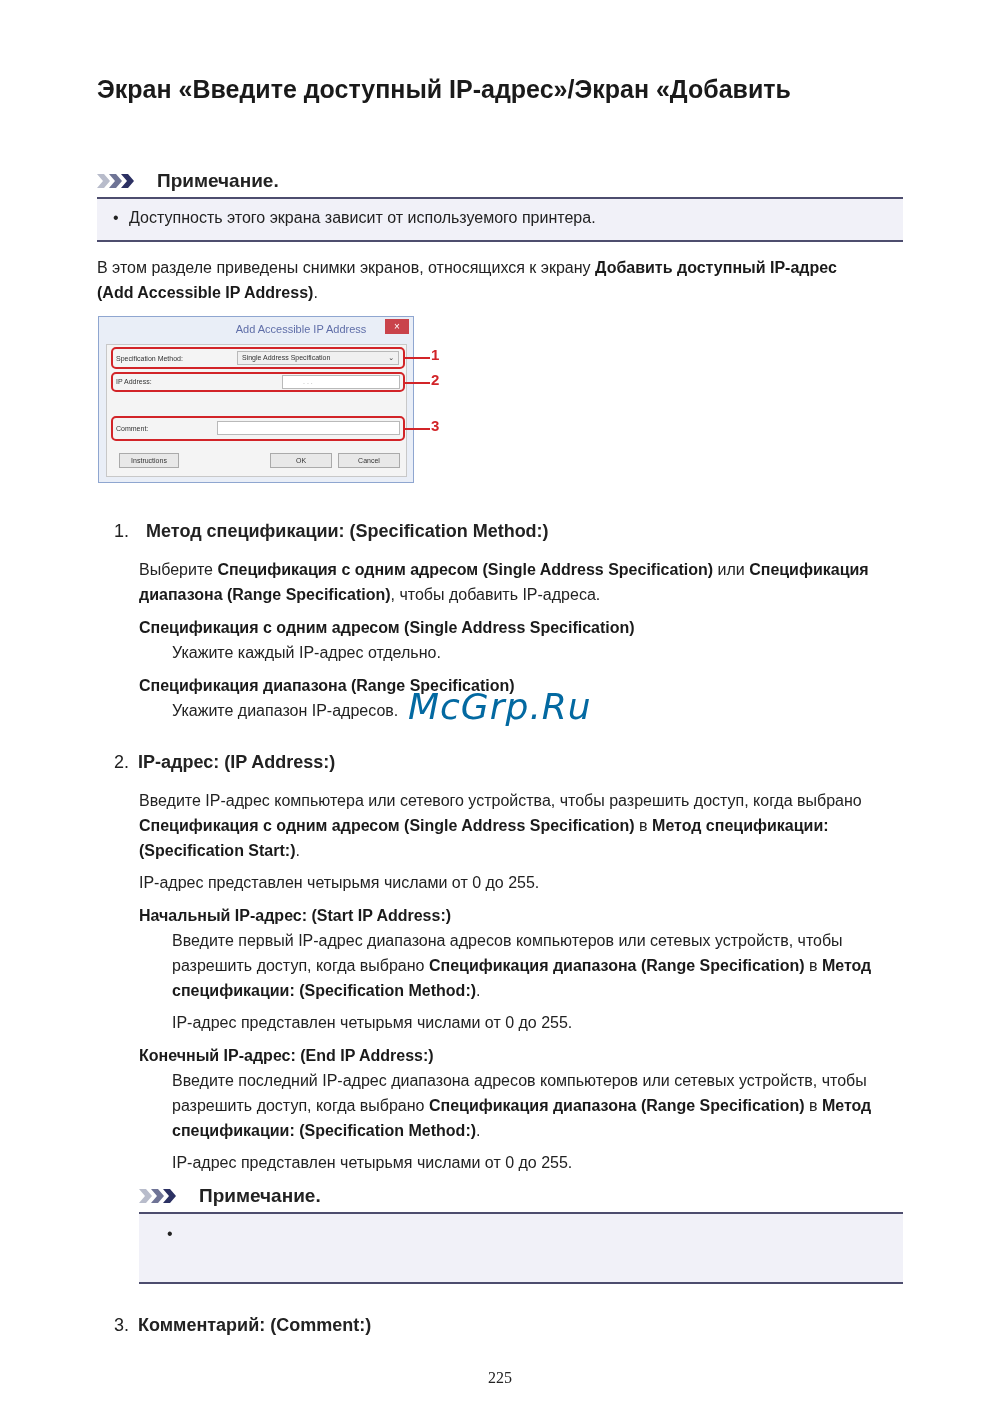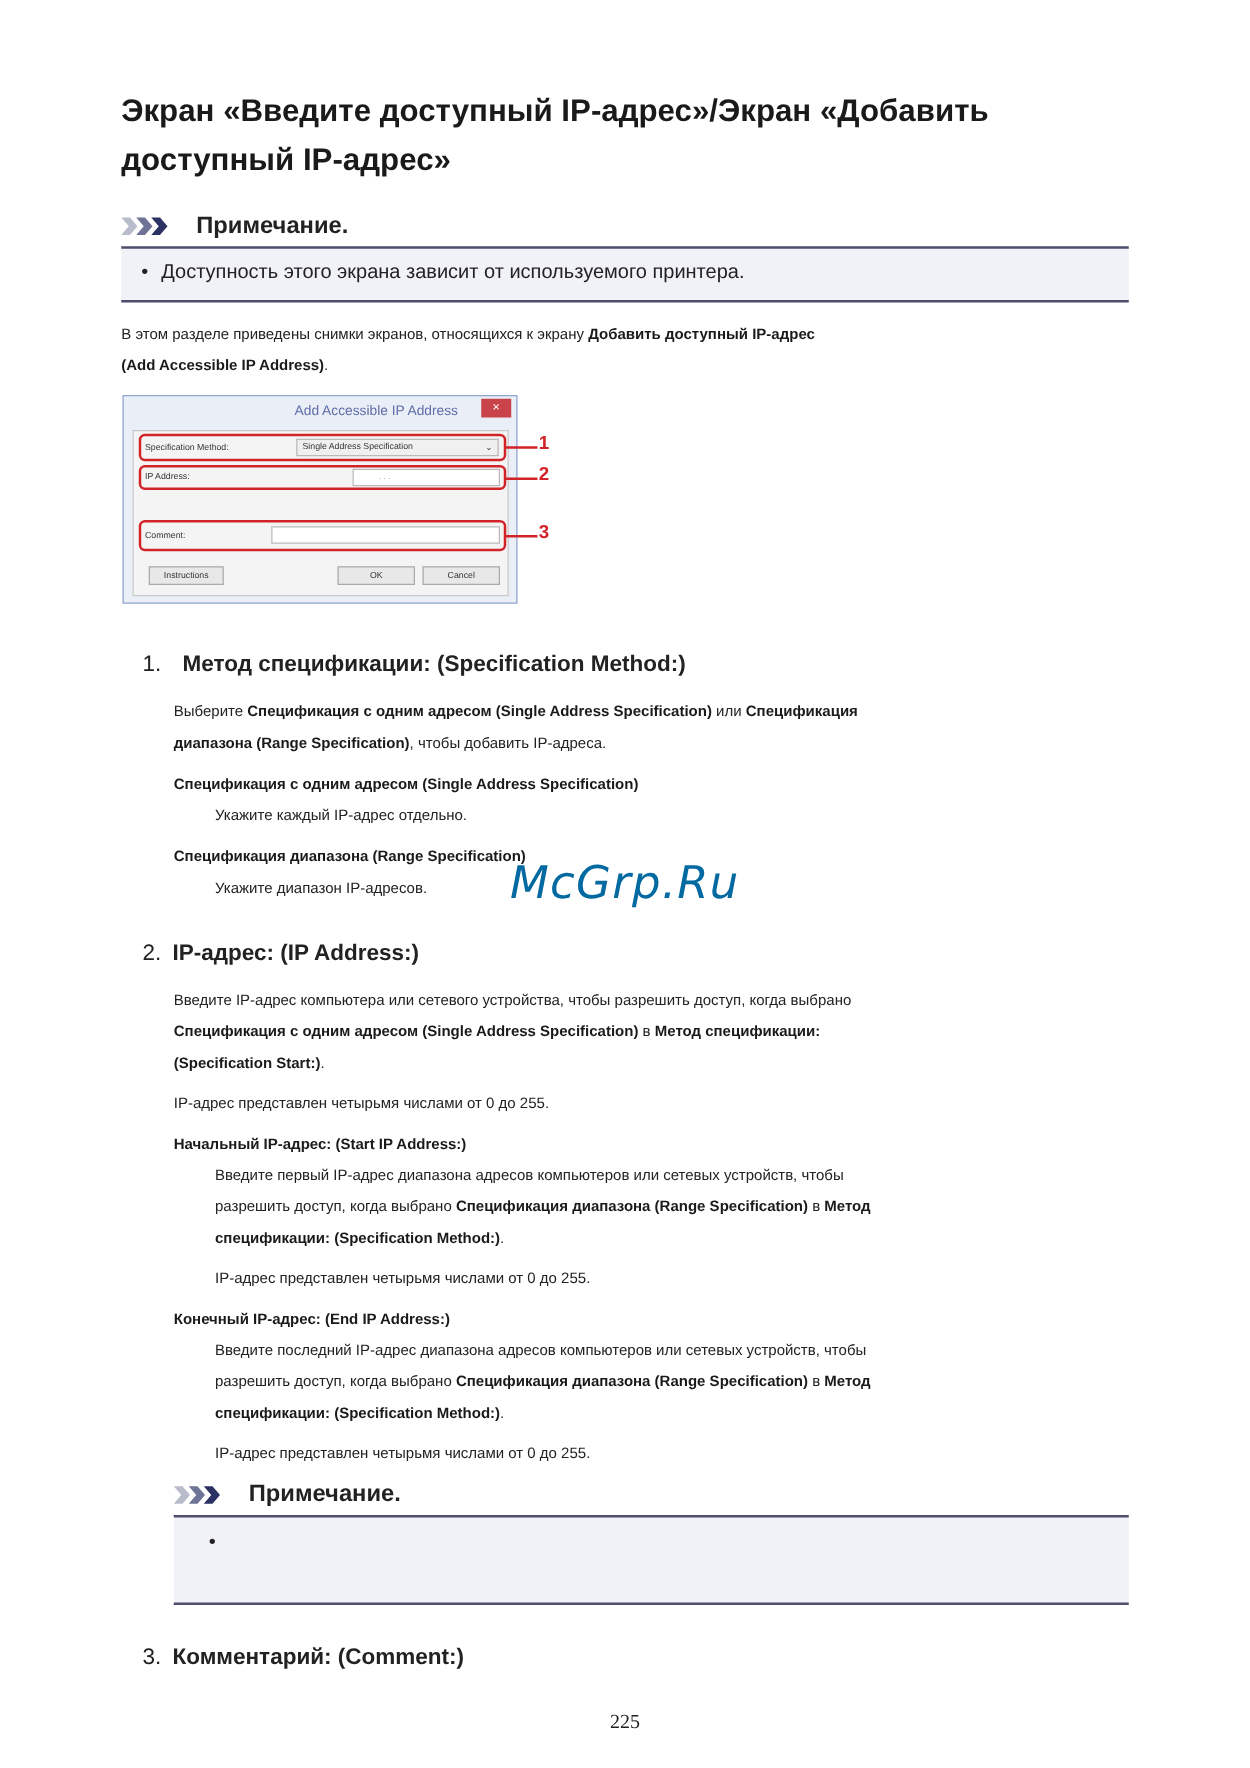--- a/index.html
+++ b/index.html
@@ -2,21 +2,21 @@
 <html><head>
 <meta charset="utf-8">
 <style>
   html, body { margin:0; padding:0; }
   body { width:1000px; height:1414px; background:#ffffff; position:relative; font-family:"Liberation Sans", sans-serif; color:#222; overflow:hidden; }
   .abs { position:absolute; }
   h1 { margin:0; font-size:25px; font-weight:bold; line-height:39px; color:#1a1a1a; }
   .note-head { font-size:19px; font-weight:bold; display:flex; align-items:center; gap:20px; }
   .chev { display:inline-flex; }
   .note-box { background:#f1f1f8; border-top:2px solid #4d4d6e; border-bottom:2px solid #4d4d6e; box-sizing:border-box; font-size:16px; line-height:25px; }
-  .p { font-size:12px; line-height:25px; }
+  .p { font-size:16px; line-height:25px; }
   b { font-weight:bold; color:#1a1a1a; }
   .li-head { font-size:18px; font-weight:bold; }
   .li-num { font-weight:normal; }
   .watermark { font-family:"DejaVu Sans", sans-serif; font-style:italic; color:#0369a1; font-size:36px; letter-spacing:1px; }
   
   .dlg { background:#e9eef7; border:1px solid #8fa6d0; box-sizing:border-box; }
   .dlg-title { color:#5f6ea8; font-size:11px; text-align:center;padding-left:44px; }
   .dlg-close { background:#c9434b; color:#fff; font-size:10px; text-align:center; line-height:15px; }
   .dlg-inner { background:#f4f4f4; border:1px solid #c8c8c8; box-sizing:border-box; }
   .dlg-lbl { font-size:7px; color:#333; }
@@ -25,21 +25,20 @@
   .callout { border:2px solid #d22428; border-radius:5px; box-sizing:border-box; }
   .callnum { color:#d22428; font-weight:bold; font-size:15px; }
   .callline { background:#d22428; height:2px; }
   .page-num { font-family:"Liberation Serif", serif; font-size:16px; }
 </style>
 </head>
 <body>
 
 <h1 class="abs" style="left:97px;top:70px;">
   <span>Экран «Введите доступный IP-адрес»/Экран «Добавить</span><br>
-  <span>доступный IP-адрес»</span>
 </h1>
 
 <div class="abs note-head" style="left:97px;top:170px;">
   <span class="chev">
     <svg width="40" height="18" viewBox="0 0 40 18">
       <polygon points="0,2 7,2 13,9 7,16 0,16 6,9" fill="#b8bccb"></polygon>
       <polygon points="12,2 19,2 25,9 19,16 12,16 18,9" fill="#6f7496"></polygon>
       <polygon points="24,2 31,2 37,9 31,16 24,16 30,9" fill="#2c3163"></polygon>
     </svg>
   </span>

